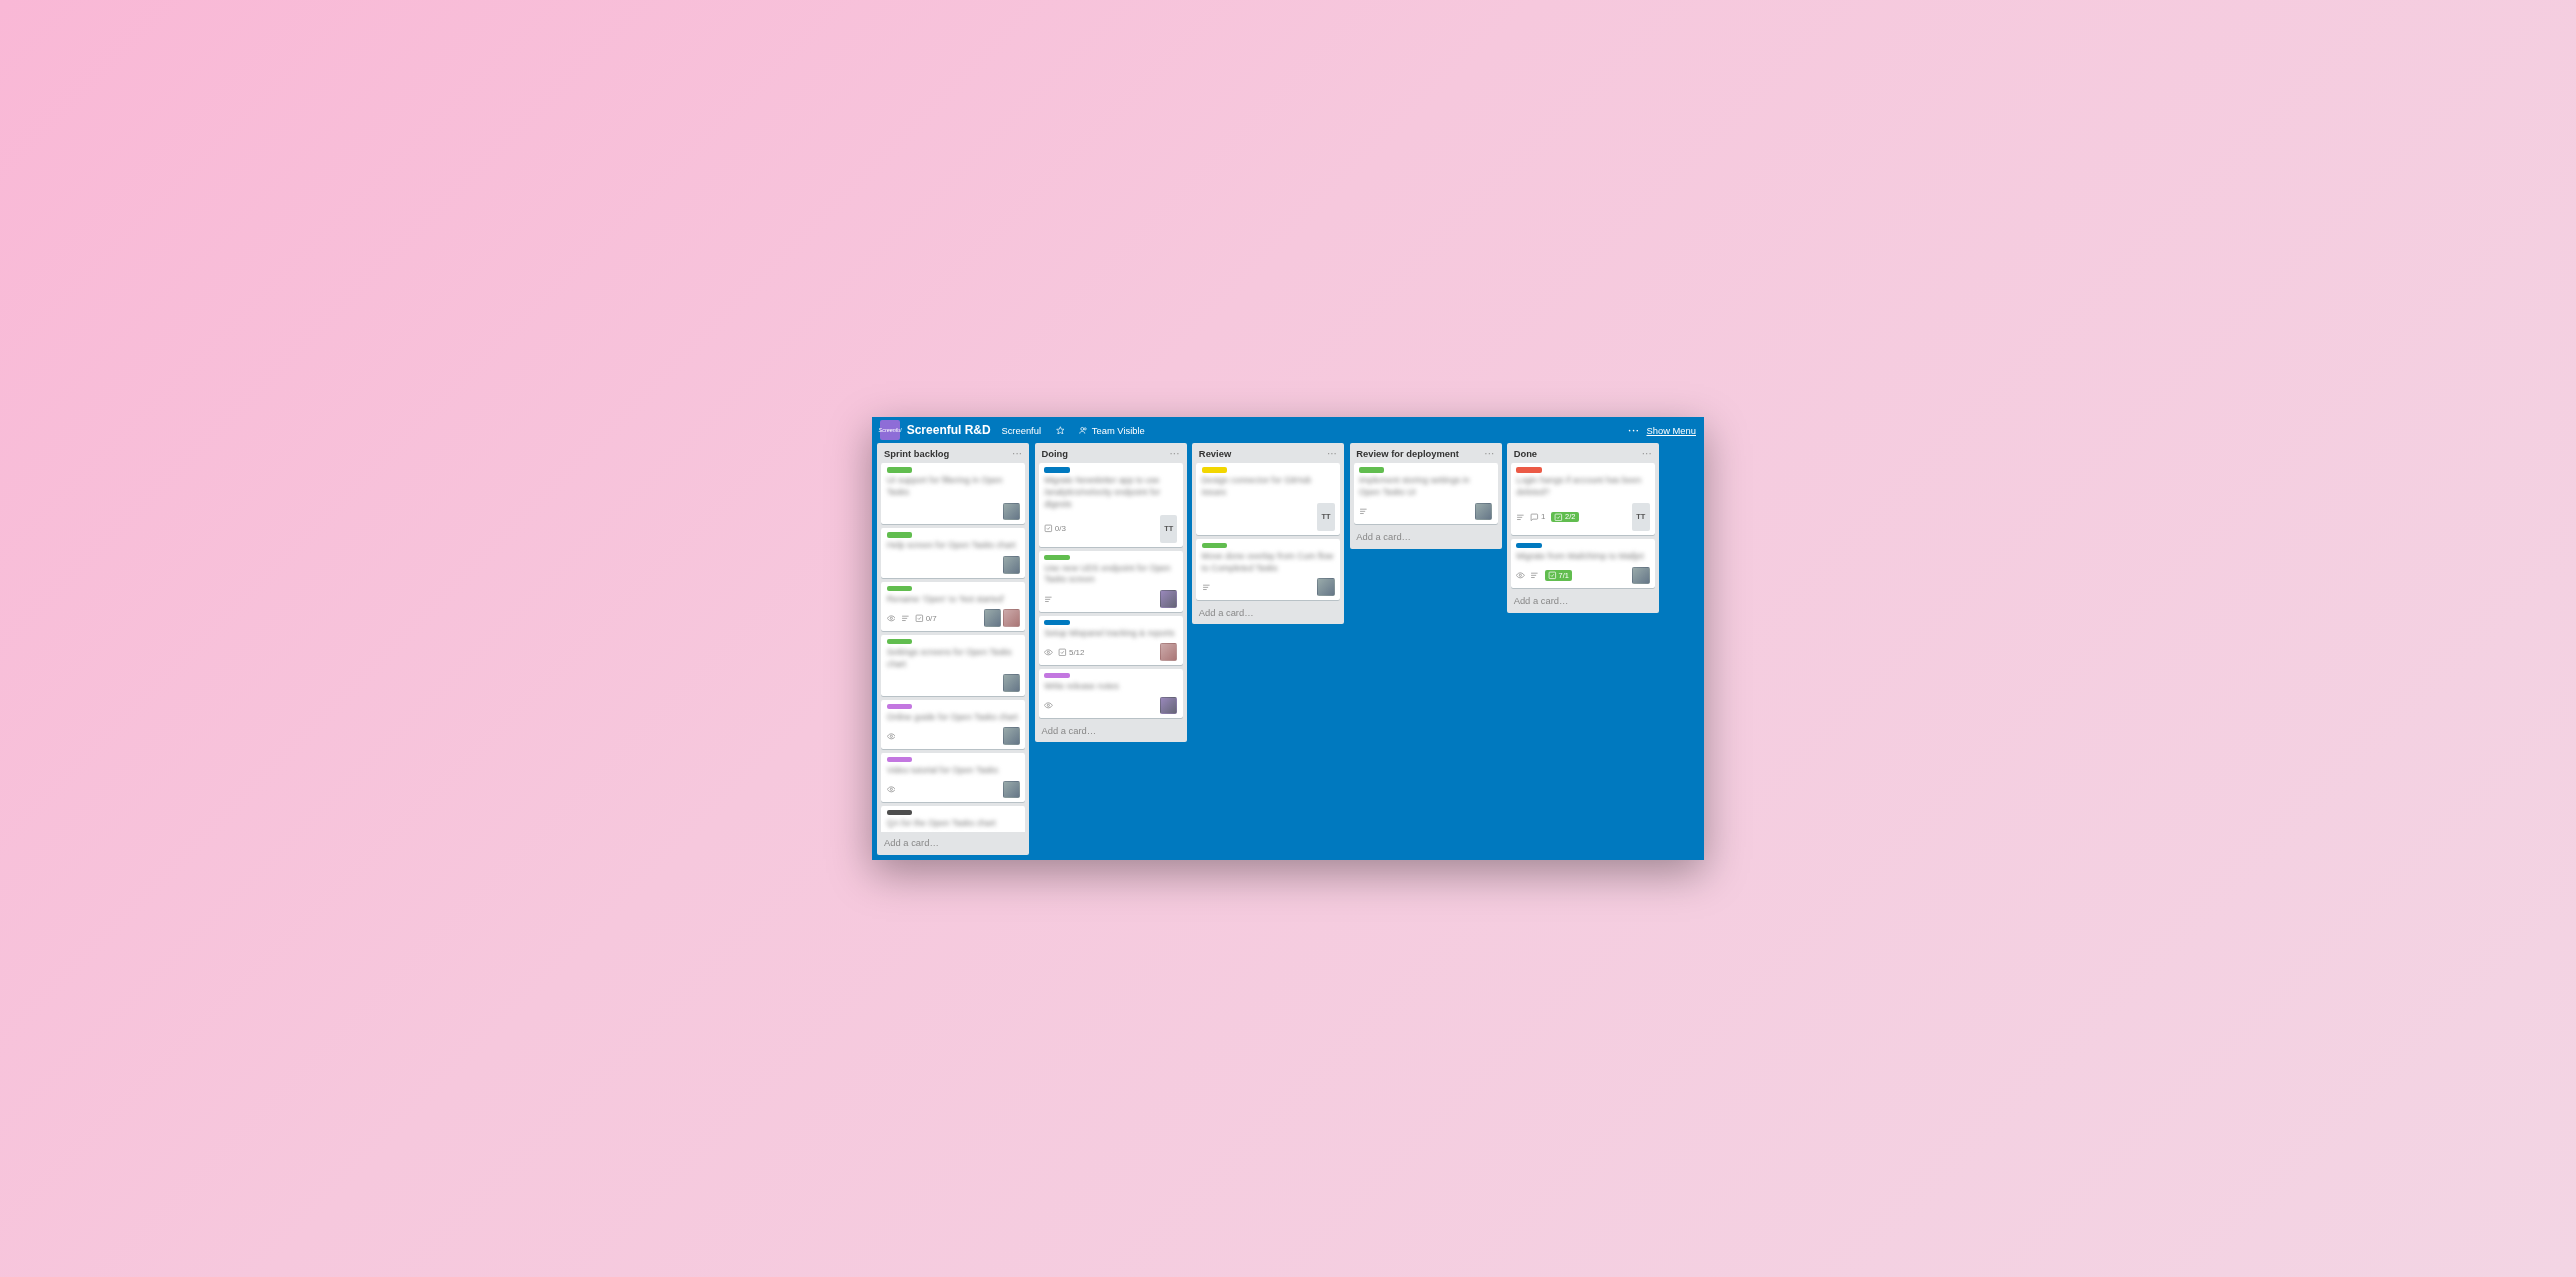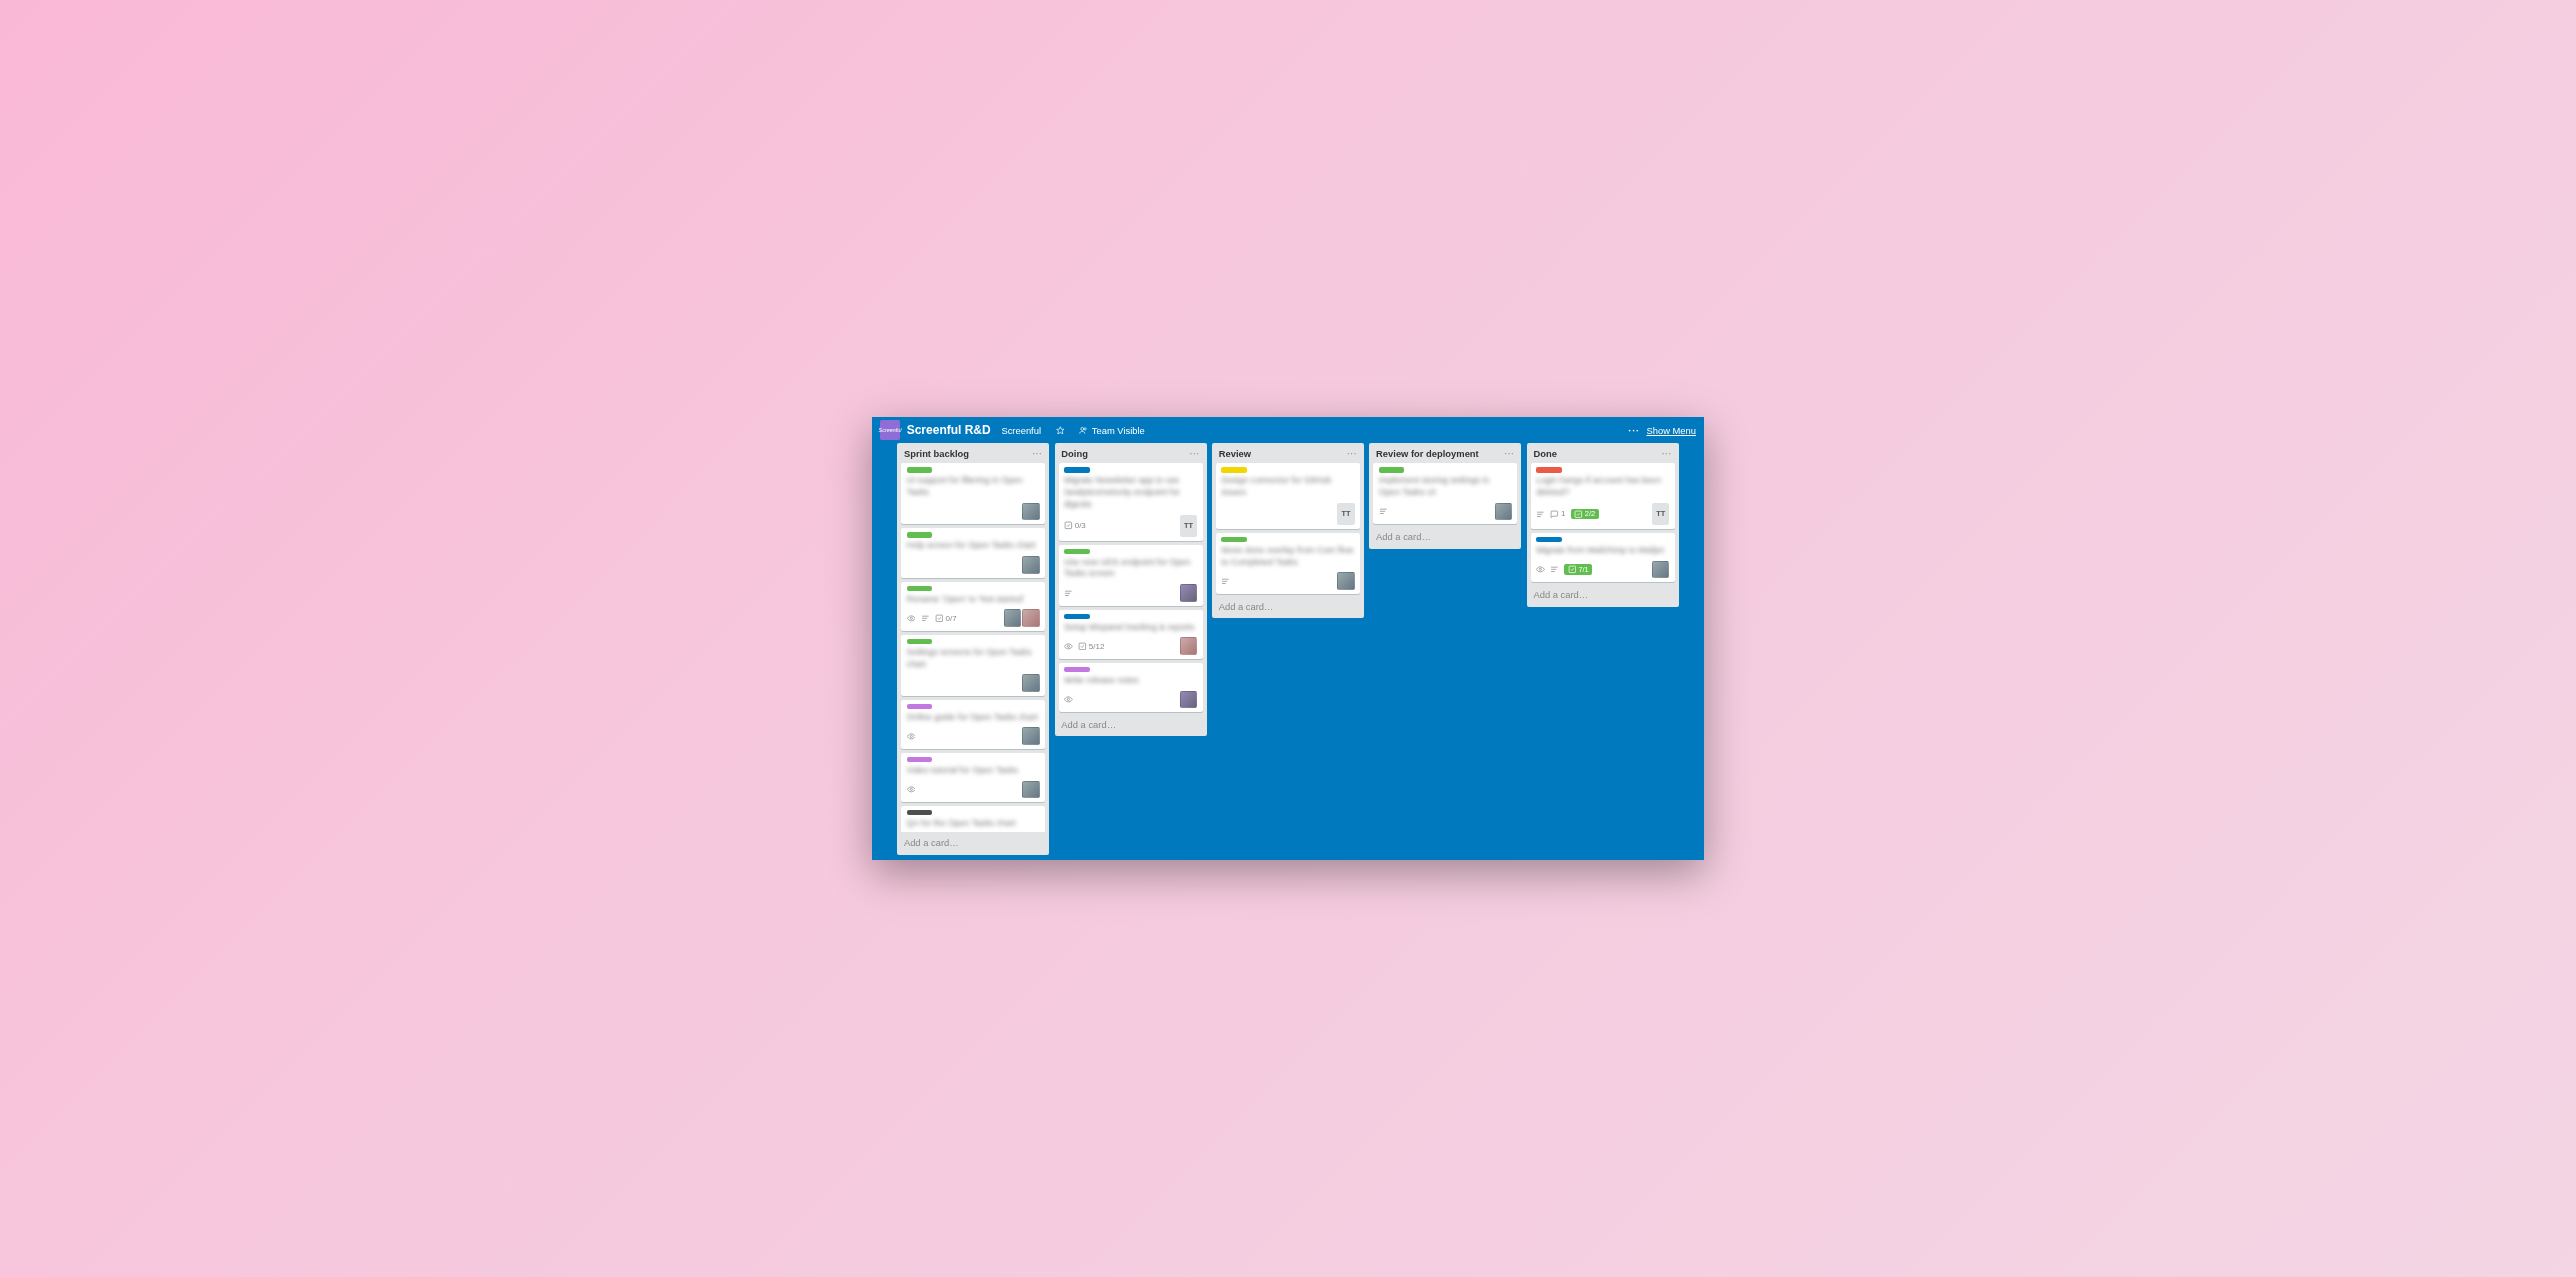--- a/index.html
+++ b/index.html
@@ -49,21 +49,20 @@
   .hdr-menu { text-decoration: underline; font-size:9.4px; cursor:pointer;}
   .dots { letter-spacing:0.7px; font-weight:700; }
 
   .board-canvas {
     flex:1;
     display:flex;
     align-items:flex-start;
     gap:5.4px;
     padding: 0 5.4px 5.4px 5.4px;
     overflow-x:auto;
-    justify-content:center;
   }
   .list {
     background:#e2e4e6;
     border-radius:2px;
     width:152px;
     flex-shrink:0;
     display:flex;
     flex-direction:column;
     max-height:100%;
   }
@@ -126,21 +125,21 @@
     display:flex;align-items:center;gap:1.3px;
   }
   .avatar {
     width:17.4px;height:17.4px;border-radius:2px;
     background:linear-gradient(135deg,#9aa 0%, #678 100%);
     border:0.7px solid rgba(0,0,0,0.05);
   }
   .avatar.v2{background:linear-gradient(135deg,#caa 0%, #a77 100%);}
   .avatar.v3{background:linear-gradient(135deg,#98b 0%, #667 100%);}
   .initials {
-    width:17.4px;height:22px;border-radius:2px;background:#dfe3e6;color:#555;
+    width:17.4px;height:28px;border-radius:2px;background:#dfe3e6;color:#555;
     display:flex;align-items:center;justify-content:center;font-size:7.4px;font-weight:600;
   }
   .add-card {
     padding:5.4px 6.7px 6.7px 6.7px;
     color:#888;font-size:9.4px;cursor:pointer;
   }
   
   .ico { width:8.7px;height:8.7px;display:inline-block;fill:none;stroke:currentColor;stroke-width:2;}
 </style>
 </head>

